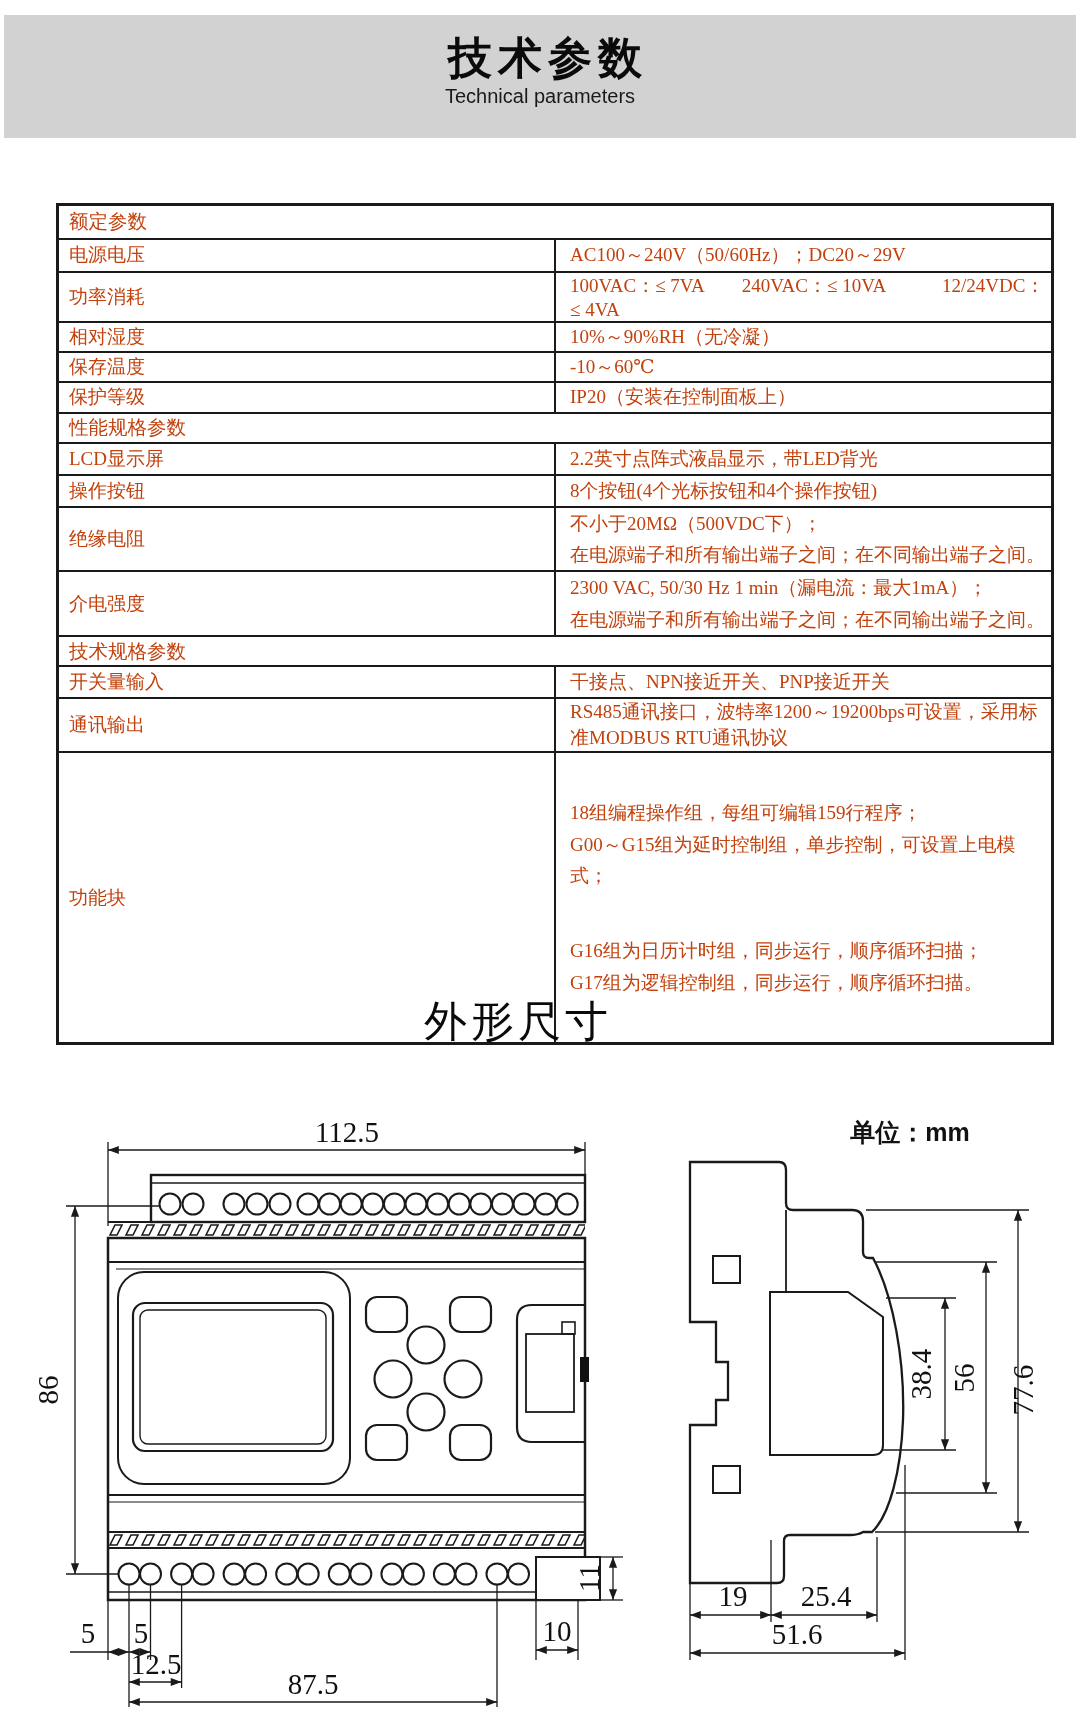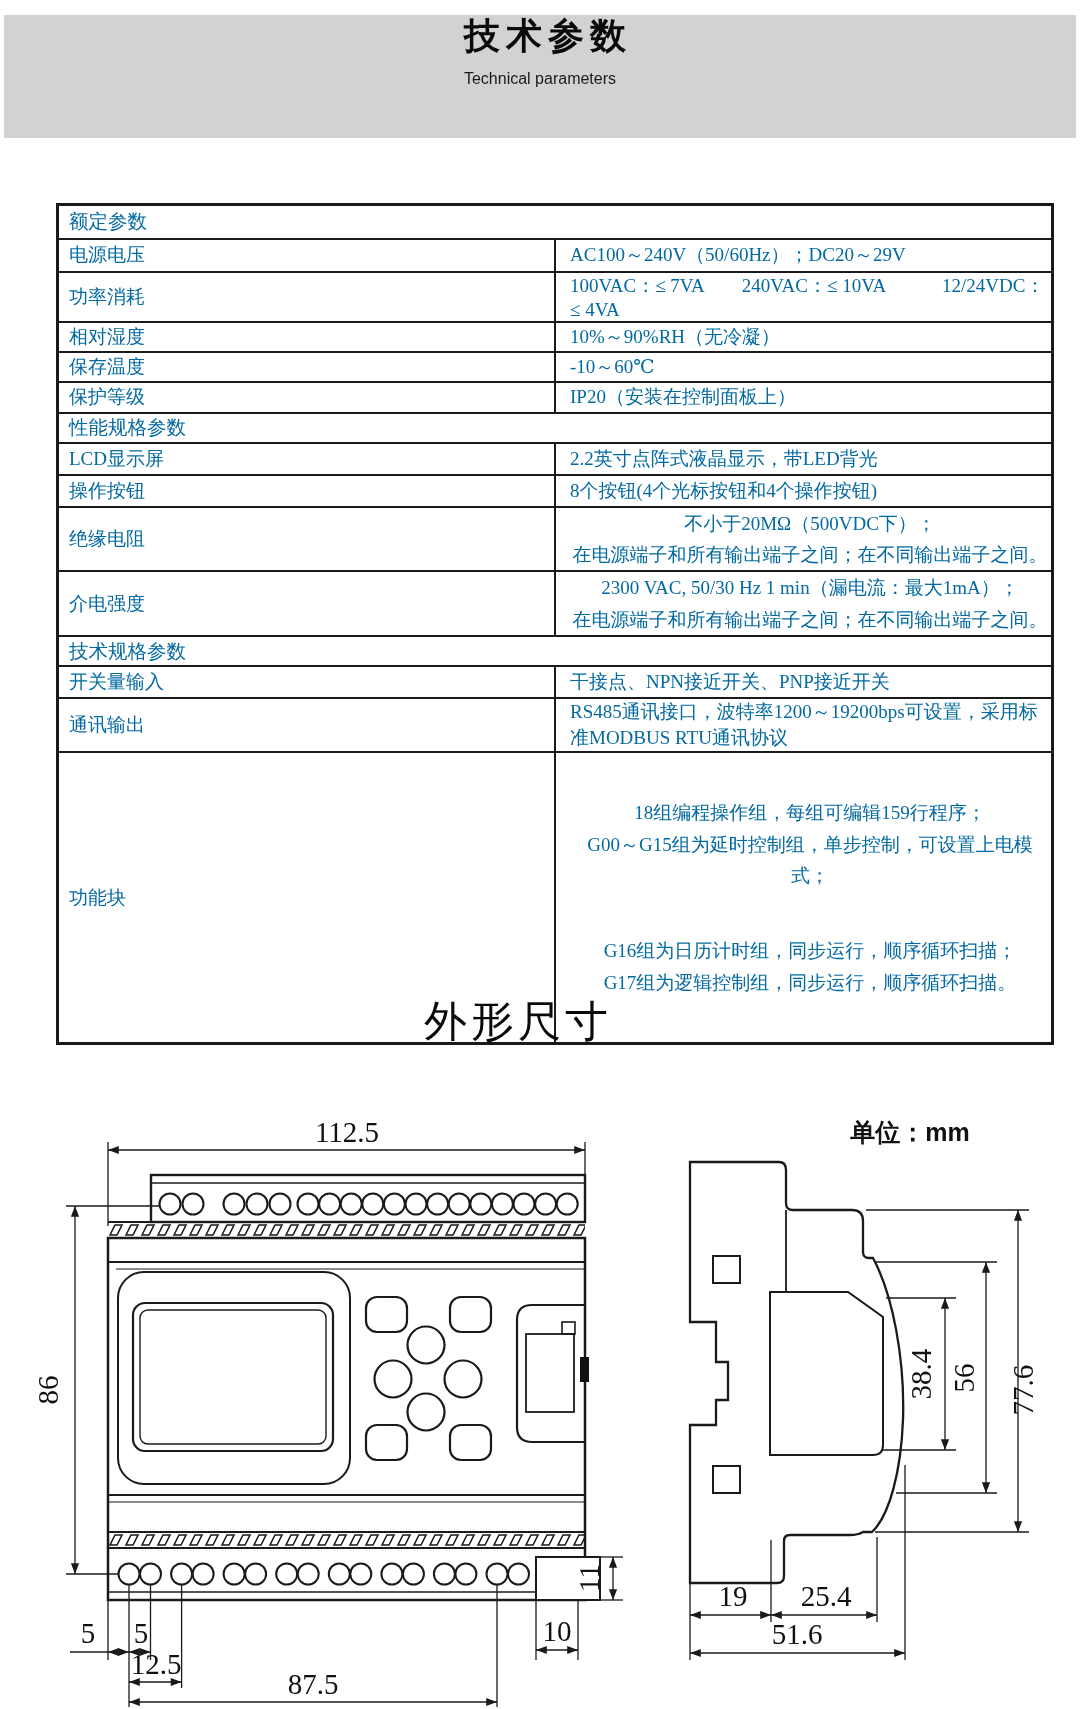--- a/index.html
+++ b/index.html
@@ -1,33 +1,33 @@
 <!DOCTYPE html>
 <html><head>
 <meta charset="utf-8">
 <style>
   html,body{margin:0;padding:0;background:#fff;}
   #page{position:relative;width:1080px;height:1709px;background:#ffffff;overflow:hidden;
         font-family:"Liberation Serif","DejaVu Serif",serif;color:#111;}
 
   
   .hdr{position:absolute;left:4px;top:15px;width:1072px;height:123px;background:#d2d2d2;text-align:center;}
-  .hdr .t1{font-family:"Liberation Sans","DejaVu Sans",sans-serif;
-           font-size:36px;font-weight:900;letter-spacing:6px;color:#0a0a0a;line-height:1.15;padding-left:16px;}
-  .hdr .t2{font-family:"Liberation Sans","DejaVu Sans",sans-serif;font-size:16px;color:#1a1a1a;margin-top:14px;}
+  .hdr .t1{margin-top:18px;font-family:"Liberation Sans","DejaVu Sans",sans-serif;
+           font-size:44px;font-weight:900;letter-spacing:6px;color:#0a0a0a;line-height:1.15;padding-left:16px;}
+  .hdr .t2{font-family:"Liberation Sans","DejaVu Sans",sans-serif;font-size:20px;color:#1a1a1a;margin-top:1px;}
 
   
   table.spec{position:absolute;left:56px;top:203px;width:998px;border-collapse:collapse;
              table-layout:fixed;border:3px solid #1a1a1a;}
   table.spec td{border:2px solid #1a1a1a;font-size:19px;vertical-align:middle;
-                padding-top:0;padding-bottom:0;color:#0369a1;margin-top:30px;}
+                padding-top:0;padding-bottom:0;color:#c2410c;margin-top:30px;}
   table.spec td.lbl{width:167px;padding-left:10px;}
   table.spec td.val{padding-left:14px;white-space:pre-wrap;}
   table.spec td.sec{padding-left:10px;font-size:19.5px;}
-  table.spec .ml div{line-height:31.4px;text-align:center;}
+  table.spec .ml div{line-height:31.4px;}
 
   
   .dimtitle{position:absolute;left:0;top:993px;width:1036px;text-align:center;
             font-family:"Liberation Sans","DejaVu Sans",sans-serif;
             font-size:43px;font-weight:400;letter-spacing:4px;color:#0a0a0a;}
   svg#drw{position:absolute;left:0;top:1080px;}
   svg#drw text{font-family:"Liberation Serif","DejaVu Serif",serif;fill:#111;}
   .dimnum{font-size:29px;}
   .unitlbl{font-family:"Liberation Sans","DejaVu Sans",sans-serif !important;font-size:25px;font-weight:bold;}
 </style>

